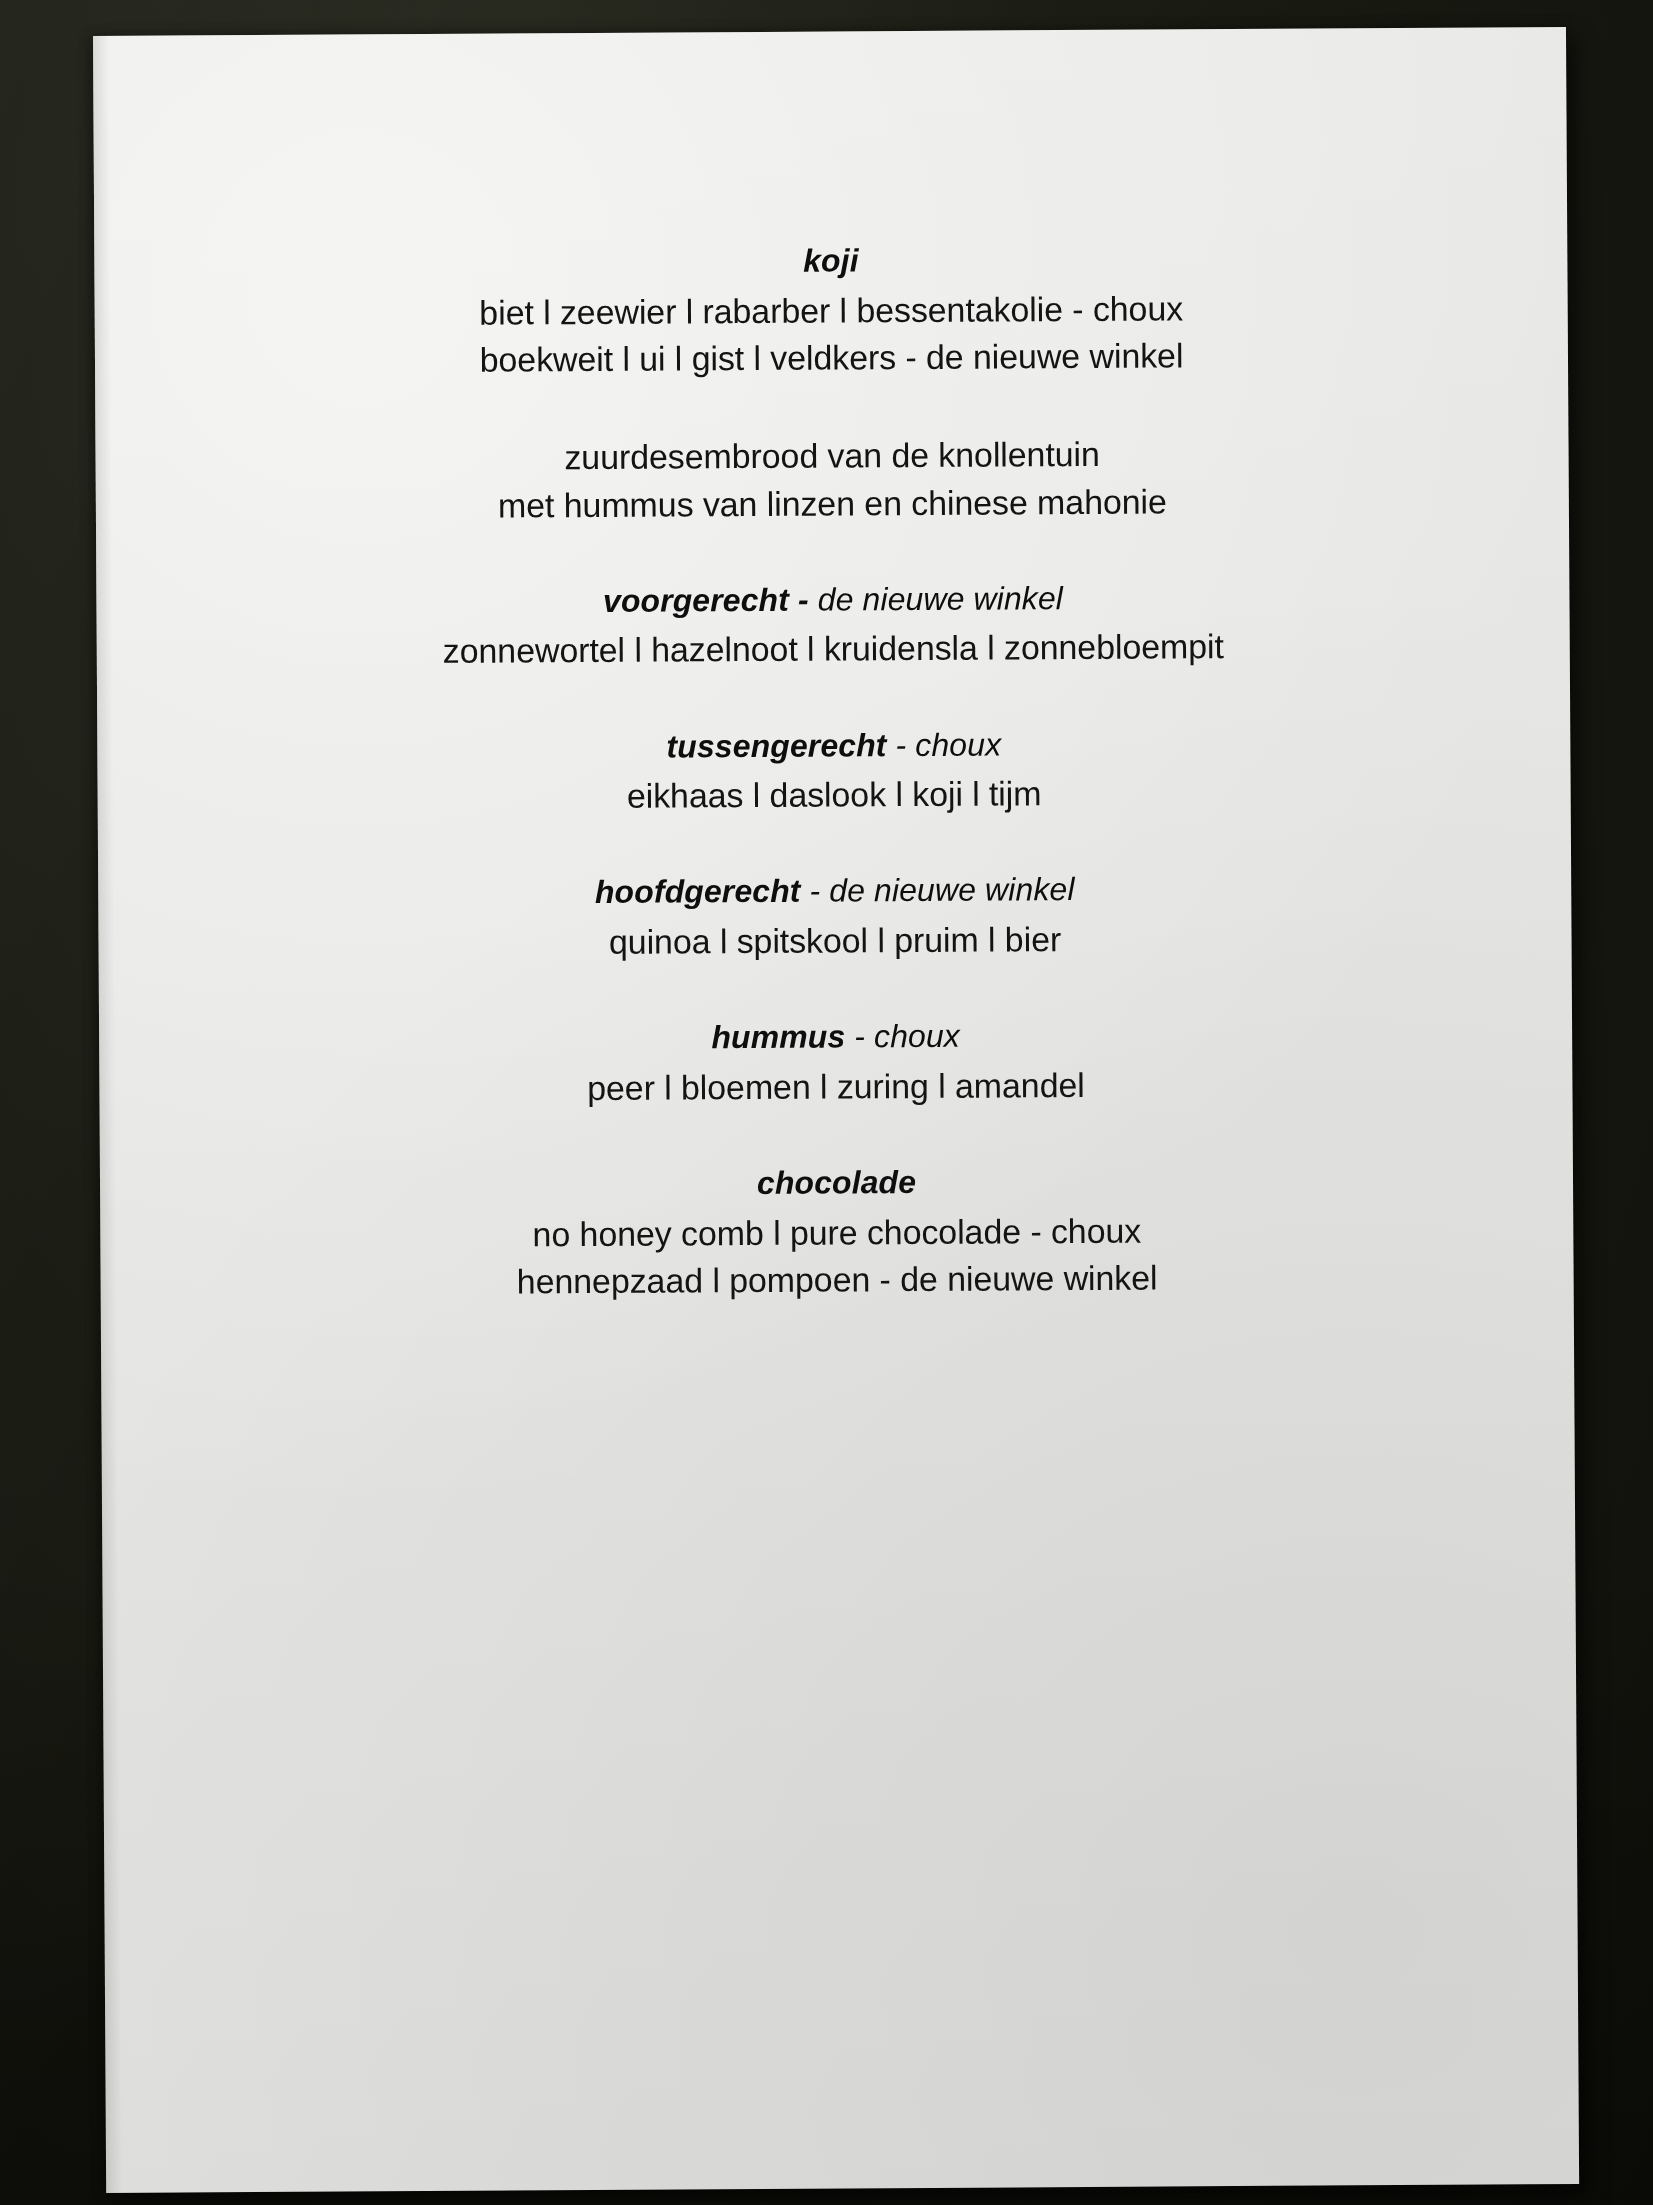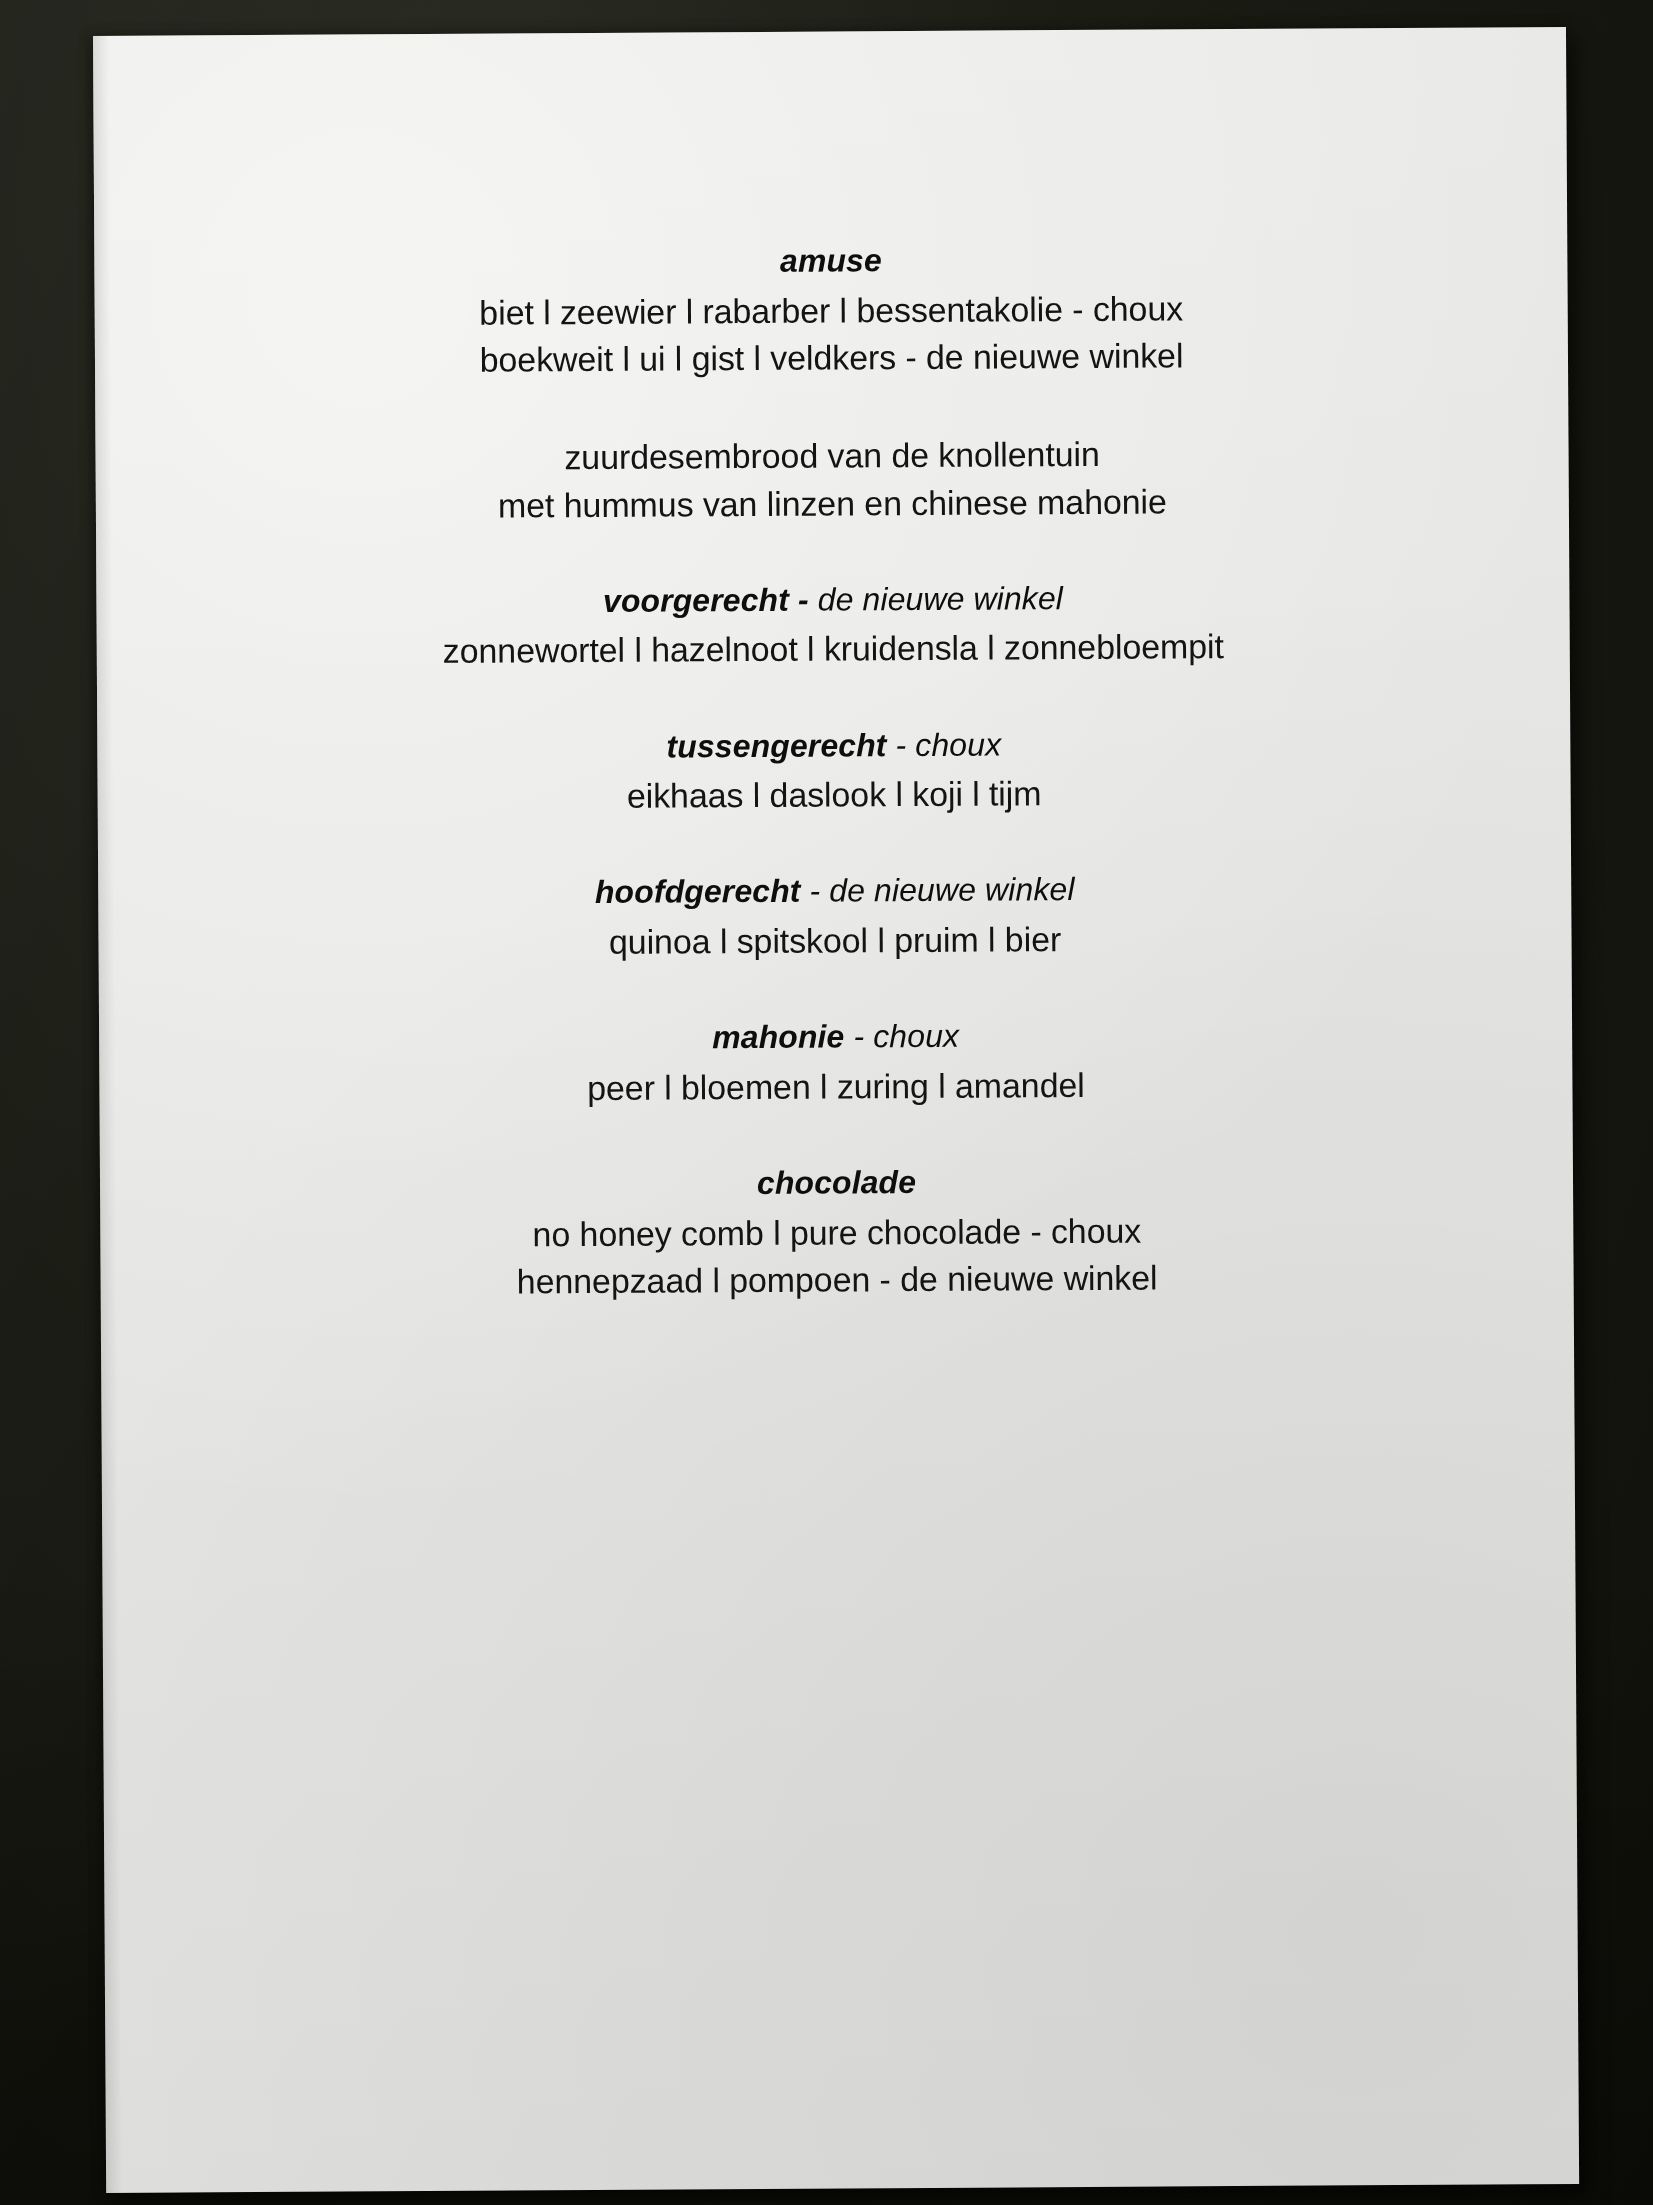--- a/index.html
+++ b/index.html
@@ -113,21 +113,21 @@
 </head>
 <body>
 
 <div class="backdrop"></div>
 
 <div class="menu-card">
   <div class="menu-inner">
 
     <section class="course">
       <h2 class="course-heading">
-        <span>amuse</span><span class="supplier"></span>
+        <span>koji</span><span class="supplier"></span>
       </h2>
       <p class="course-line">biet l zeewier l rabarber l bessentakolie - choux</p>
       <p class="course-line">boekweit l ui l gist l veldkers - de nieuwe winkel</p>
     </section>
 
     <section class="course plain-block">
       <p class="course-line">zuurdesembrood van de knollentuin</p>
       <p class="course-line">met hummus van linzen en chinese mahonie</p>
     </section>
 
@@ -147,21 +147,21 @@
 
     <section class="course">
       <h2 class="course-heading">
         <span>hoofdgerecht </span><span class="supplier">-  de nieuwe winkel</span>
       </h2>
       <p class="course-line">quinoa l spitskool l pruim l bier</p>
     </section>
 
     <section class="course">
       <h2 class="course-heading">
-        <span>mahonie </span><span class="supplier">- choux</span>
+        <span>hummus </span><span class="supplier">- choux</span>
       </h2>
       <p class="course-line">peer l bloemen l zuring l amandel</p>
     </section>
 
     <section class="course">
       <h2 class="course-heading">
         <span>chocolade</span><span class="supplier"></span>
       </h2>
       <p class="course-line">no honey comb l pure chocolade - choux</p>
       <p class="course-line">hennepzaad l pompoen - de nieuwe winkel</p>

